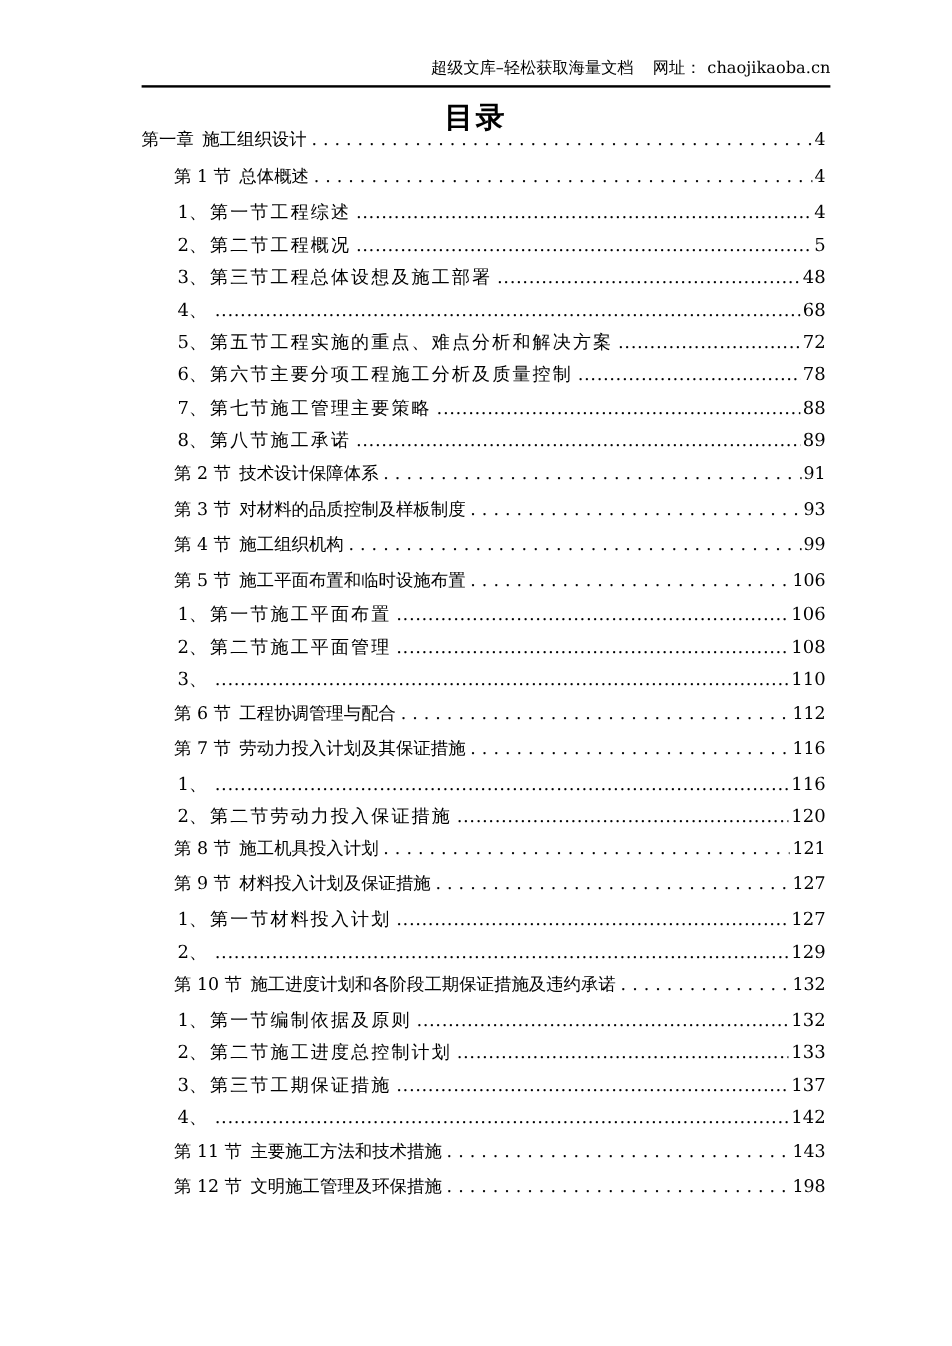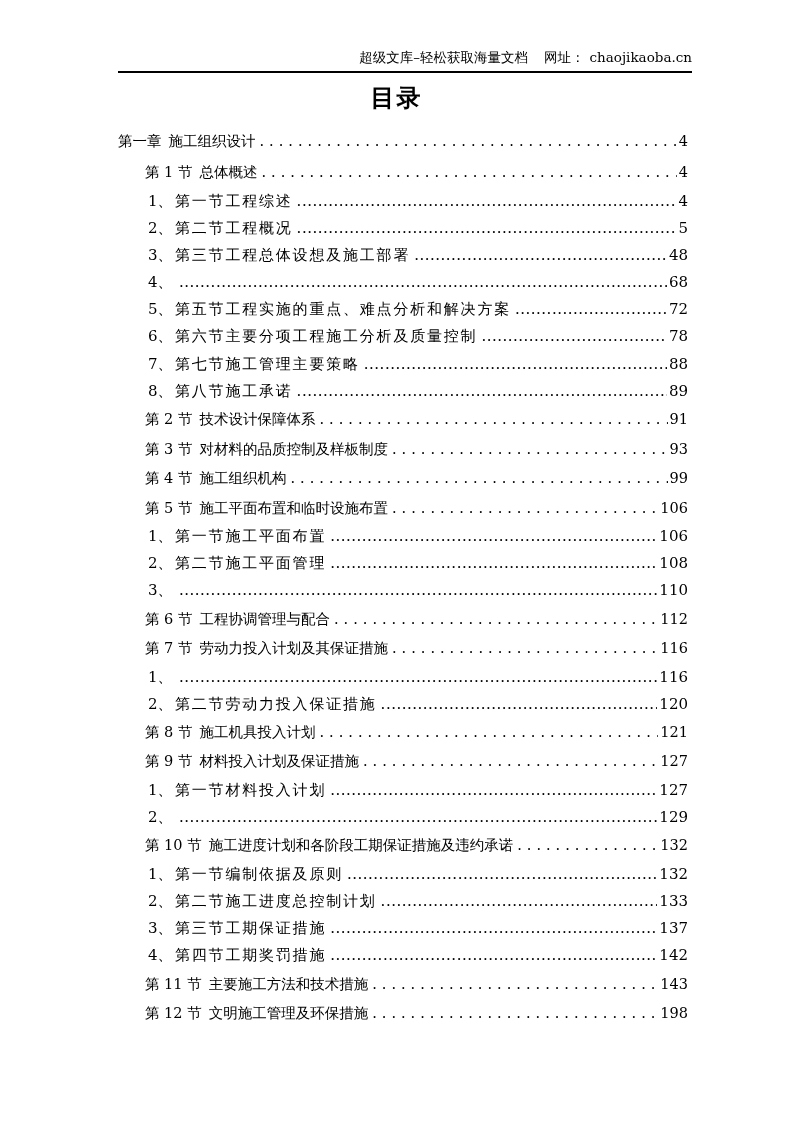--- a/index.html
+++ b/index.html
@@ -39,21 +39,21 @@
     width: 793px;
     text-align: center;
     font-size: 24px;
     font-weight: bold;
     letter-spacing: 2px;
     line-height: 28px;
   }
   
   .toc {
     position: absolute;
-    left: 118px; top: 124px;
+    left: 118px; top: 100px;
     width: 570px;
   }
   .toc-row {
     display: flex;
     align-items: baseline;
     white-space: nowrap;
   }
   .lvl-chapter {
     line-height: 34px; height: 34px;
     font-size: 14.5px;
@@ -259,21 +259,20 @@
     <span class="entry-page">133</span>
   </div>
       <div class="toc-row lvl-item">
     <span class="entry-label">3、</span>
     <span class="entry-title">第三节工期保证措施</span>
     <span class="leader">................................................................................................................................................................................................................................................</span>
     <span class="entry-page">137</span>
   </div>
       <div class="toc-row lvl-item">
     <span class="entry-label">4、</span>
-    <span class="entry-title">第四节工期奖罚措施</span>
     <span class="leader">................................................................................................................................................................................................................................................</span>
     <span class="entry-page">142</span>
   </div>
       <div class="toc-row lvl-section">
     <span class="entry-label">第 11 节</span>
     <span class="entry-title">主要施工方法和技术措施</span>
     <span class="leader">................................................................................................................................................................................................................................................</span>
     <span class="entry-page">143</span>
   </div>
       <div class="toc-row lvl-section">

